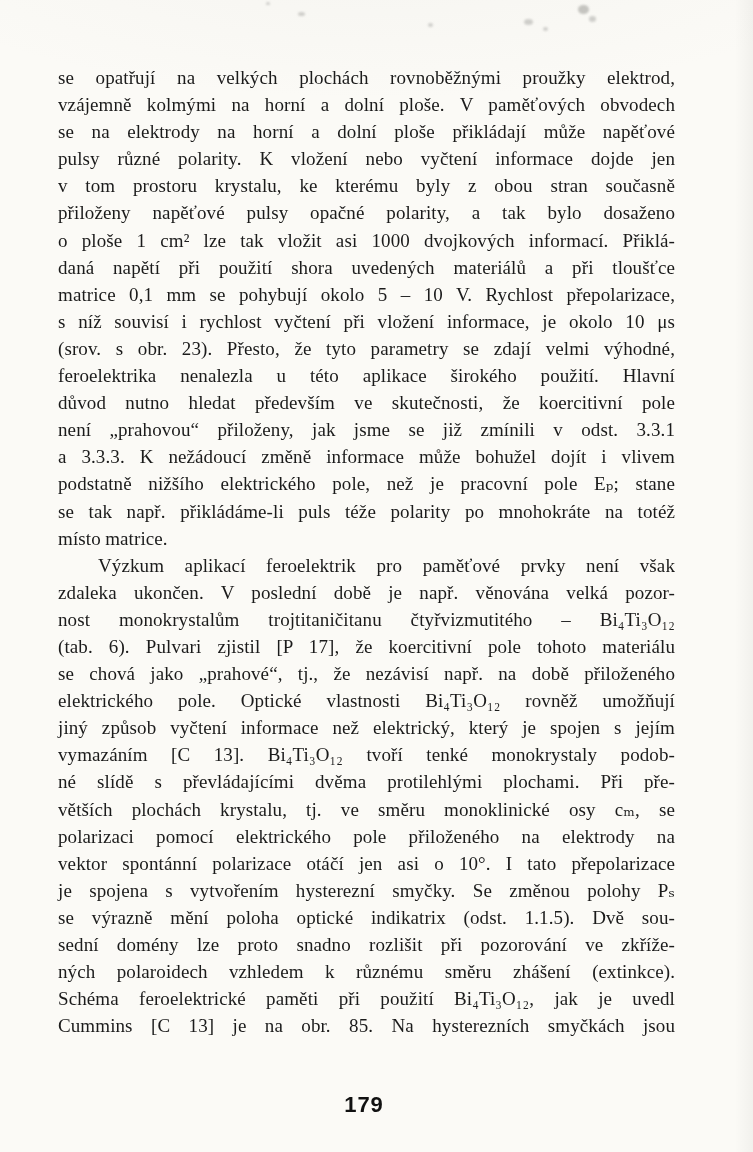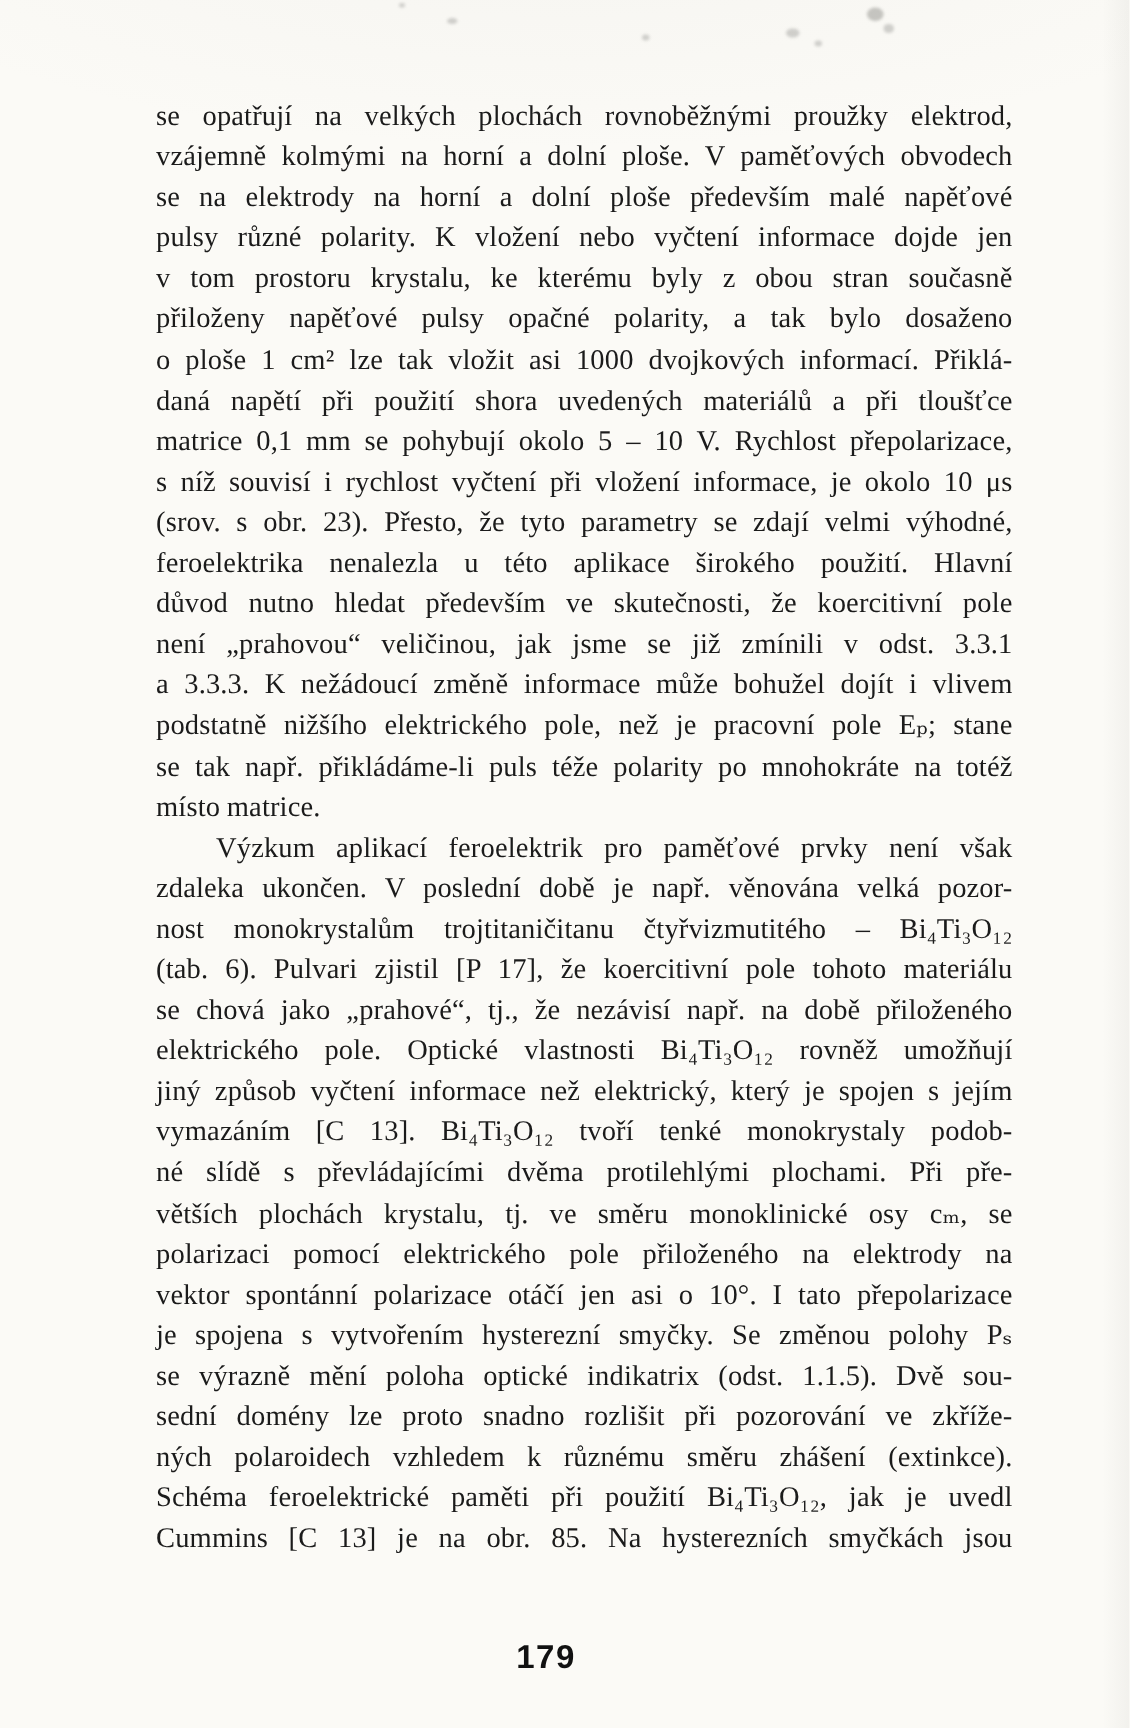--- a/index.html
+++ b/index.html
@@ -48,21 +48,20 @@
   }
   .line {
     font-size: 19px;
     line-height: 27.1px;
     height: 27.1px;
     text-align: justify;
     text-align-last: justify;
     word-spacing: -0.4px;
     letter-spacing: 0.1px;
     white-space: normal;
-    margin-left: 46px;
   }
   .line.end {
     text-align-last: left;
   }
   .line.indent {
     text-indent: 40px;
   }
   .pagenum {
     position: absolute;
     top: 1092px;
@@ -87,32 +86,32 @@
     <div class="speck s3"></div>
     <div class="speck s4"></div>
     <div class="speck s5"></div>
     <div class="speck s6"></div>
     <div class="speck s7"></div>
   </div>
 
   <main class="textblock">
     <div class="line">se opatřují na velkých plochách rovnoběžnými proužky elektrod,</div>
     <div class="line">vzájemně kolmými na horní a dolní ploše. V paměťových obvodech</div>
-    <div class="line">se na elektrody na horní a dolní ploše především malé napěťové</div>
+    <div class="line">se na elektrody na horní a dolní ploše přikládají může napěťové</div>
     <div class="line">pulsy různé polarity. K vložení nebo vyčtení informace dojde jen</div>
     <div class="line">v tom prostoru krystalu, ke kterému byly z obou stran současně</div>
     <div class="line">přiloženy napěťové pulsy opačné polarity, a tak bylo dosaženo</div>
     <div class="line">o ploše 1 cm² lze tak vložit asi 1000 dvojkových informací. Přiklá-</div>
     <div class="line">daná napětí při použití shora uvedených materiálů a při tloušťce</div>
     <div class="line">matrice 0,1 mm se pohybují okolo 5 – 10 V. Rychlost přepolarizace,</div>
     <div class="line">s níž souvisí i rychlost vyčtení při vložení informace, je okolo 10 μs</div>
     <div class="line">(srov. s obr. 23). Přesto, že tyto parametry se zdají velmi výhodné,</div>
     <div class="line">feroelektrika nenalezla u této aplikace širokého použití. Hlavní</div>
     <div class="line">důvod nutno hledat především ve skutečnosti, že koercitivní pole</div>
-    <div class="line">není „prahovou“ veličinou, jak jsme se již zmínili v odst. 3.3.1</div>
+    <div class="line">není „prahovou“ přiloženy, jak jsme se již zmínili v odst. 3.3.1</div>
     <div class="line">a 3.3.3. K nežádoucí změně informace může bohužel dojít i vlivem</div>
     <div class="line">podstatně nižšího elektrického pole, než je pracovní pole Eₚ; stane</div>
     <div class="line">se tak např. přikládáme-li puls téže polarity po mnohokráte na totéž</div>
     <div class="line end">místo matrice.</div>
     <div class="line indent">Výzkum aplikací feroelektrik pro paměťové prvky není však</div>
     <div class="line">zdaleka ukončen. V poslední době je např. věnována velká pozor-</div>
     <div class="line">nost monokrystalům trojtitaničitanu čtyřvizmutitého – Bi₄Ti₃O₁₂</div>
     <div class="line">(tab. 6). Pulvari zjistil [P 17], že koercitivní pole tohoto materiálu</div>
     <div class="line">se chová jako „prahové“, tj., že nezávisí např. na době přiloženého</div>
     <div class="line">elektrického pole. Optické vlastnosti Bi₄Ti₃O₁₂ rovněž umožňují</div>

